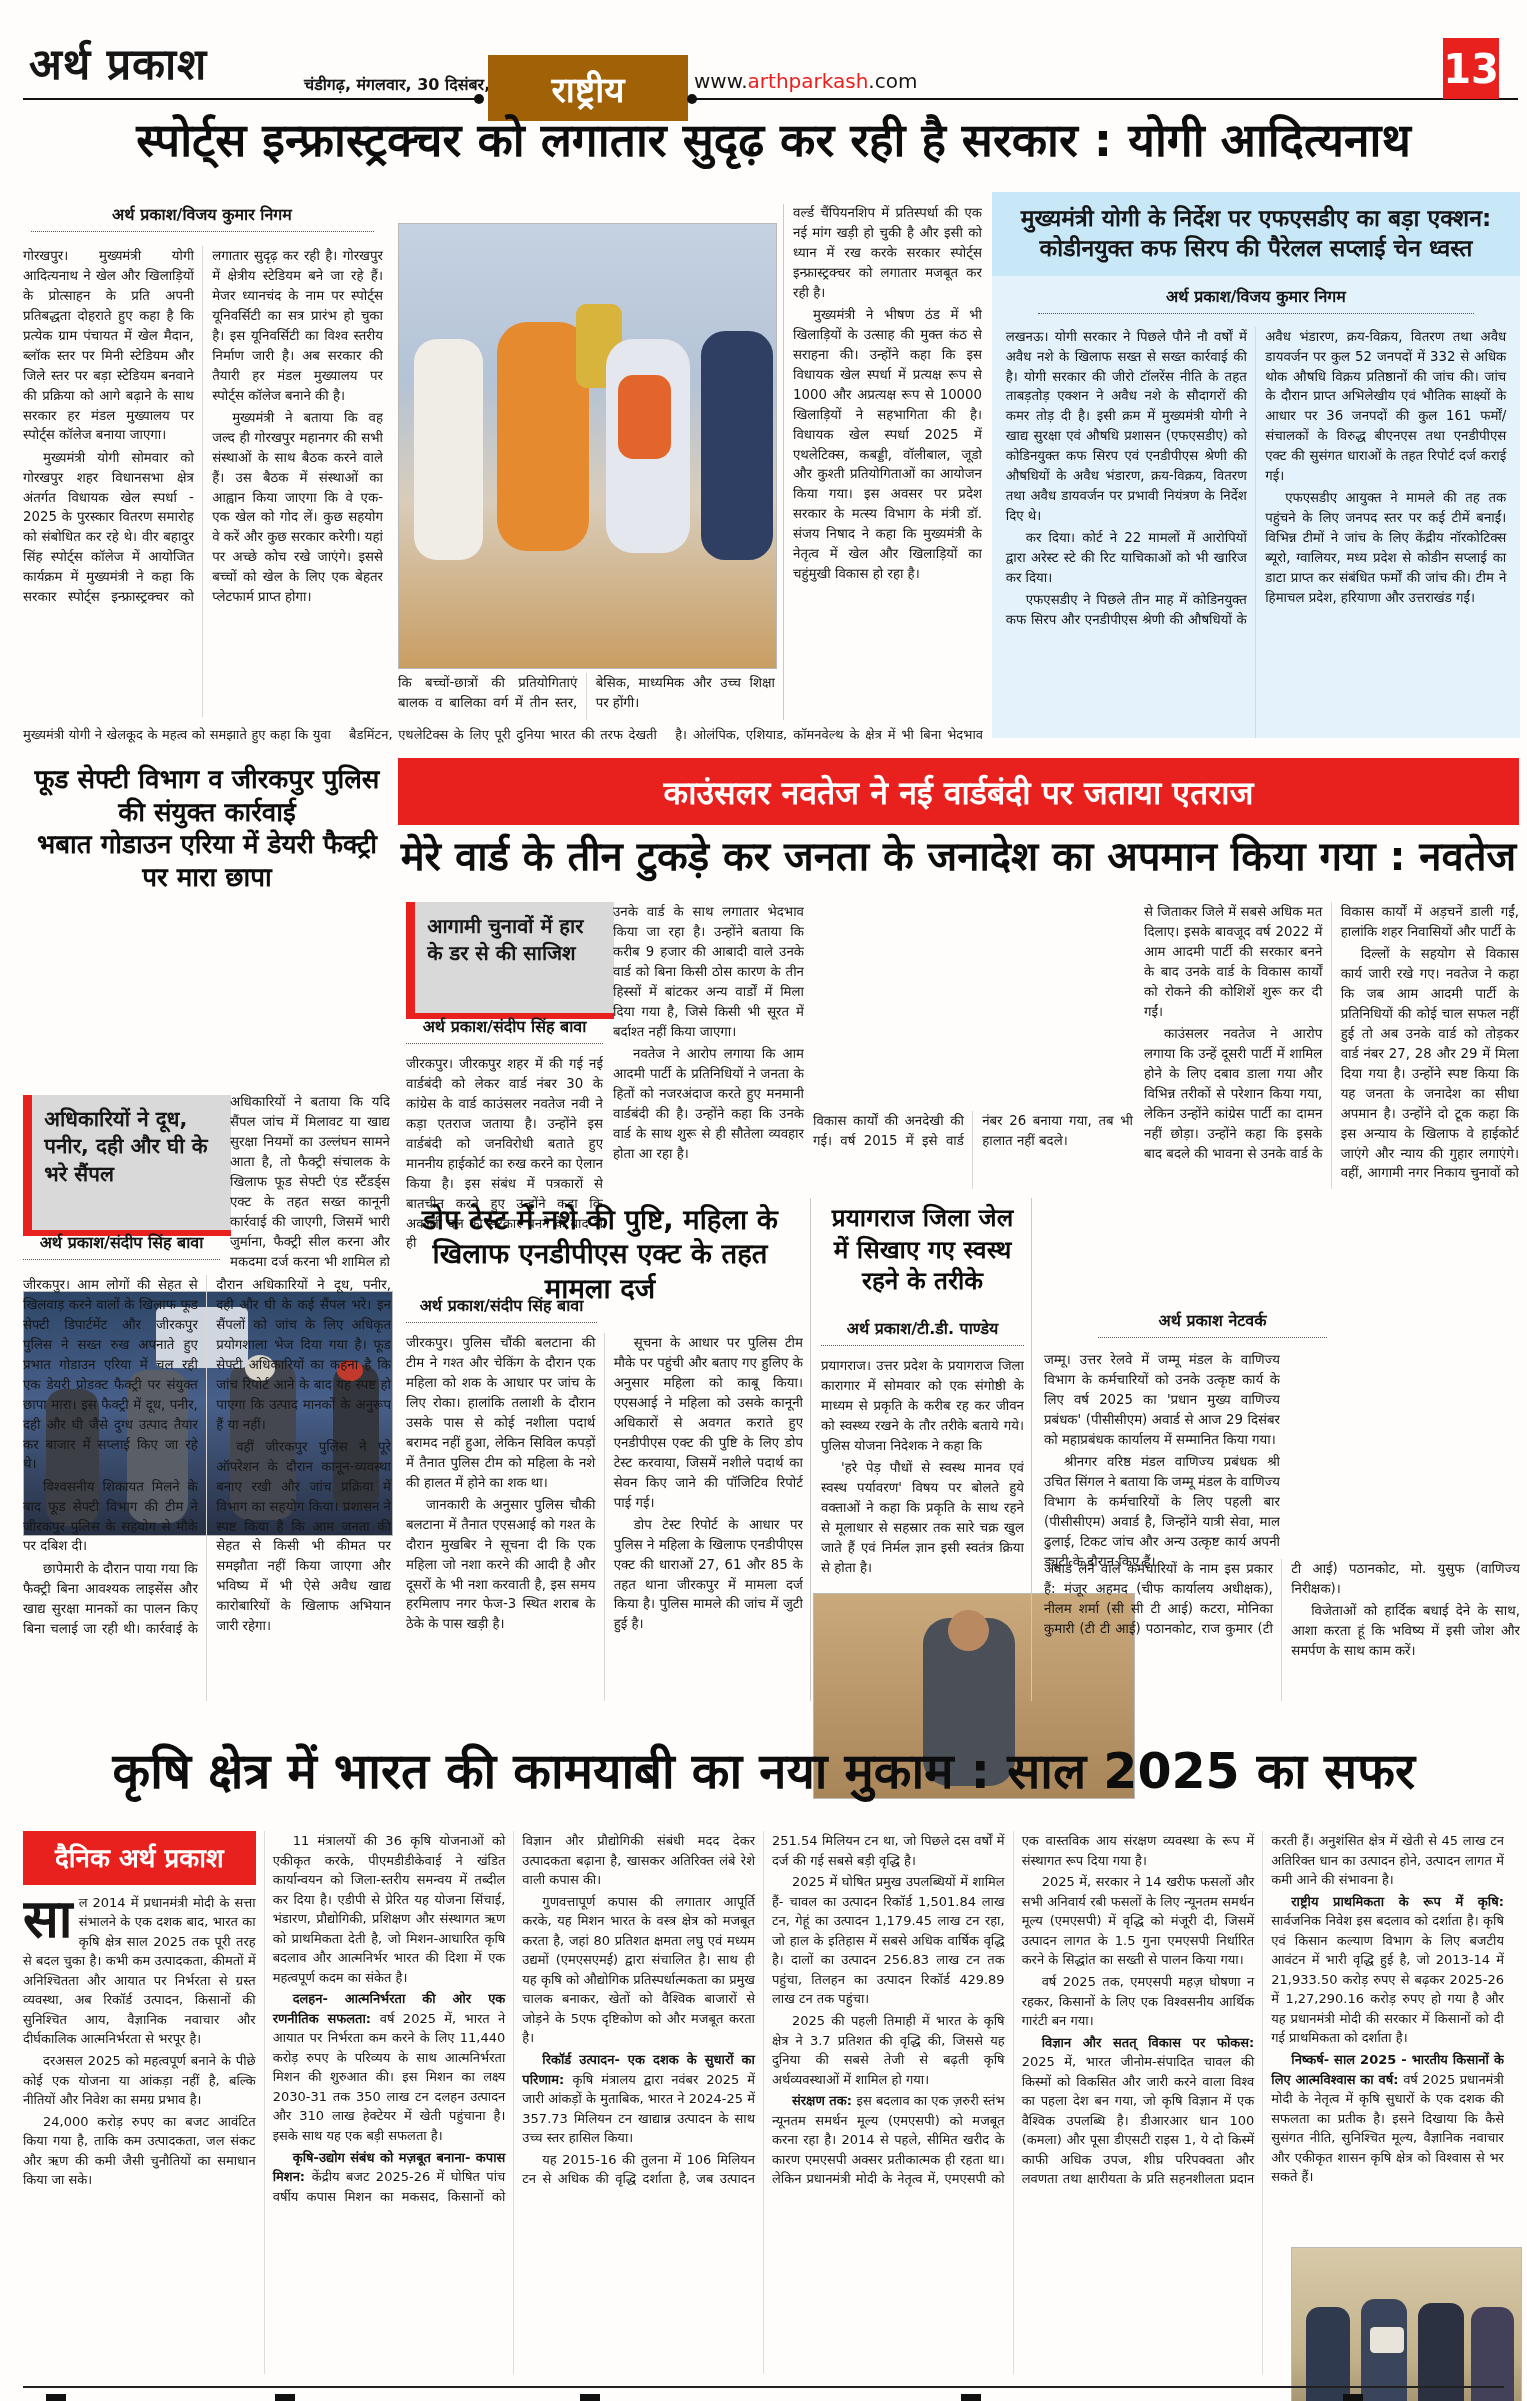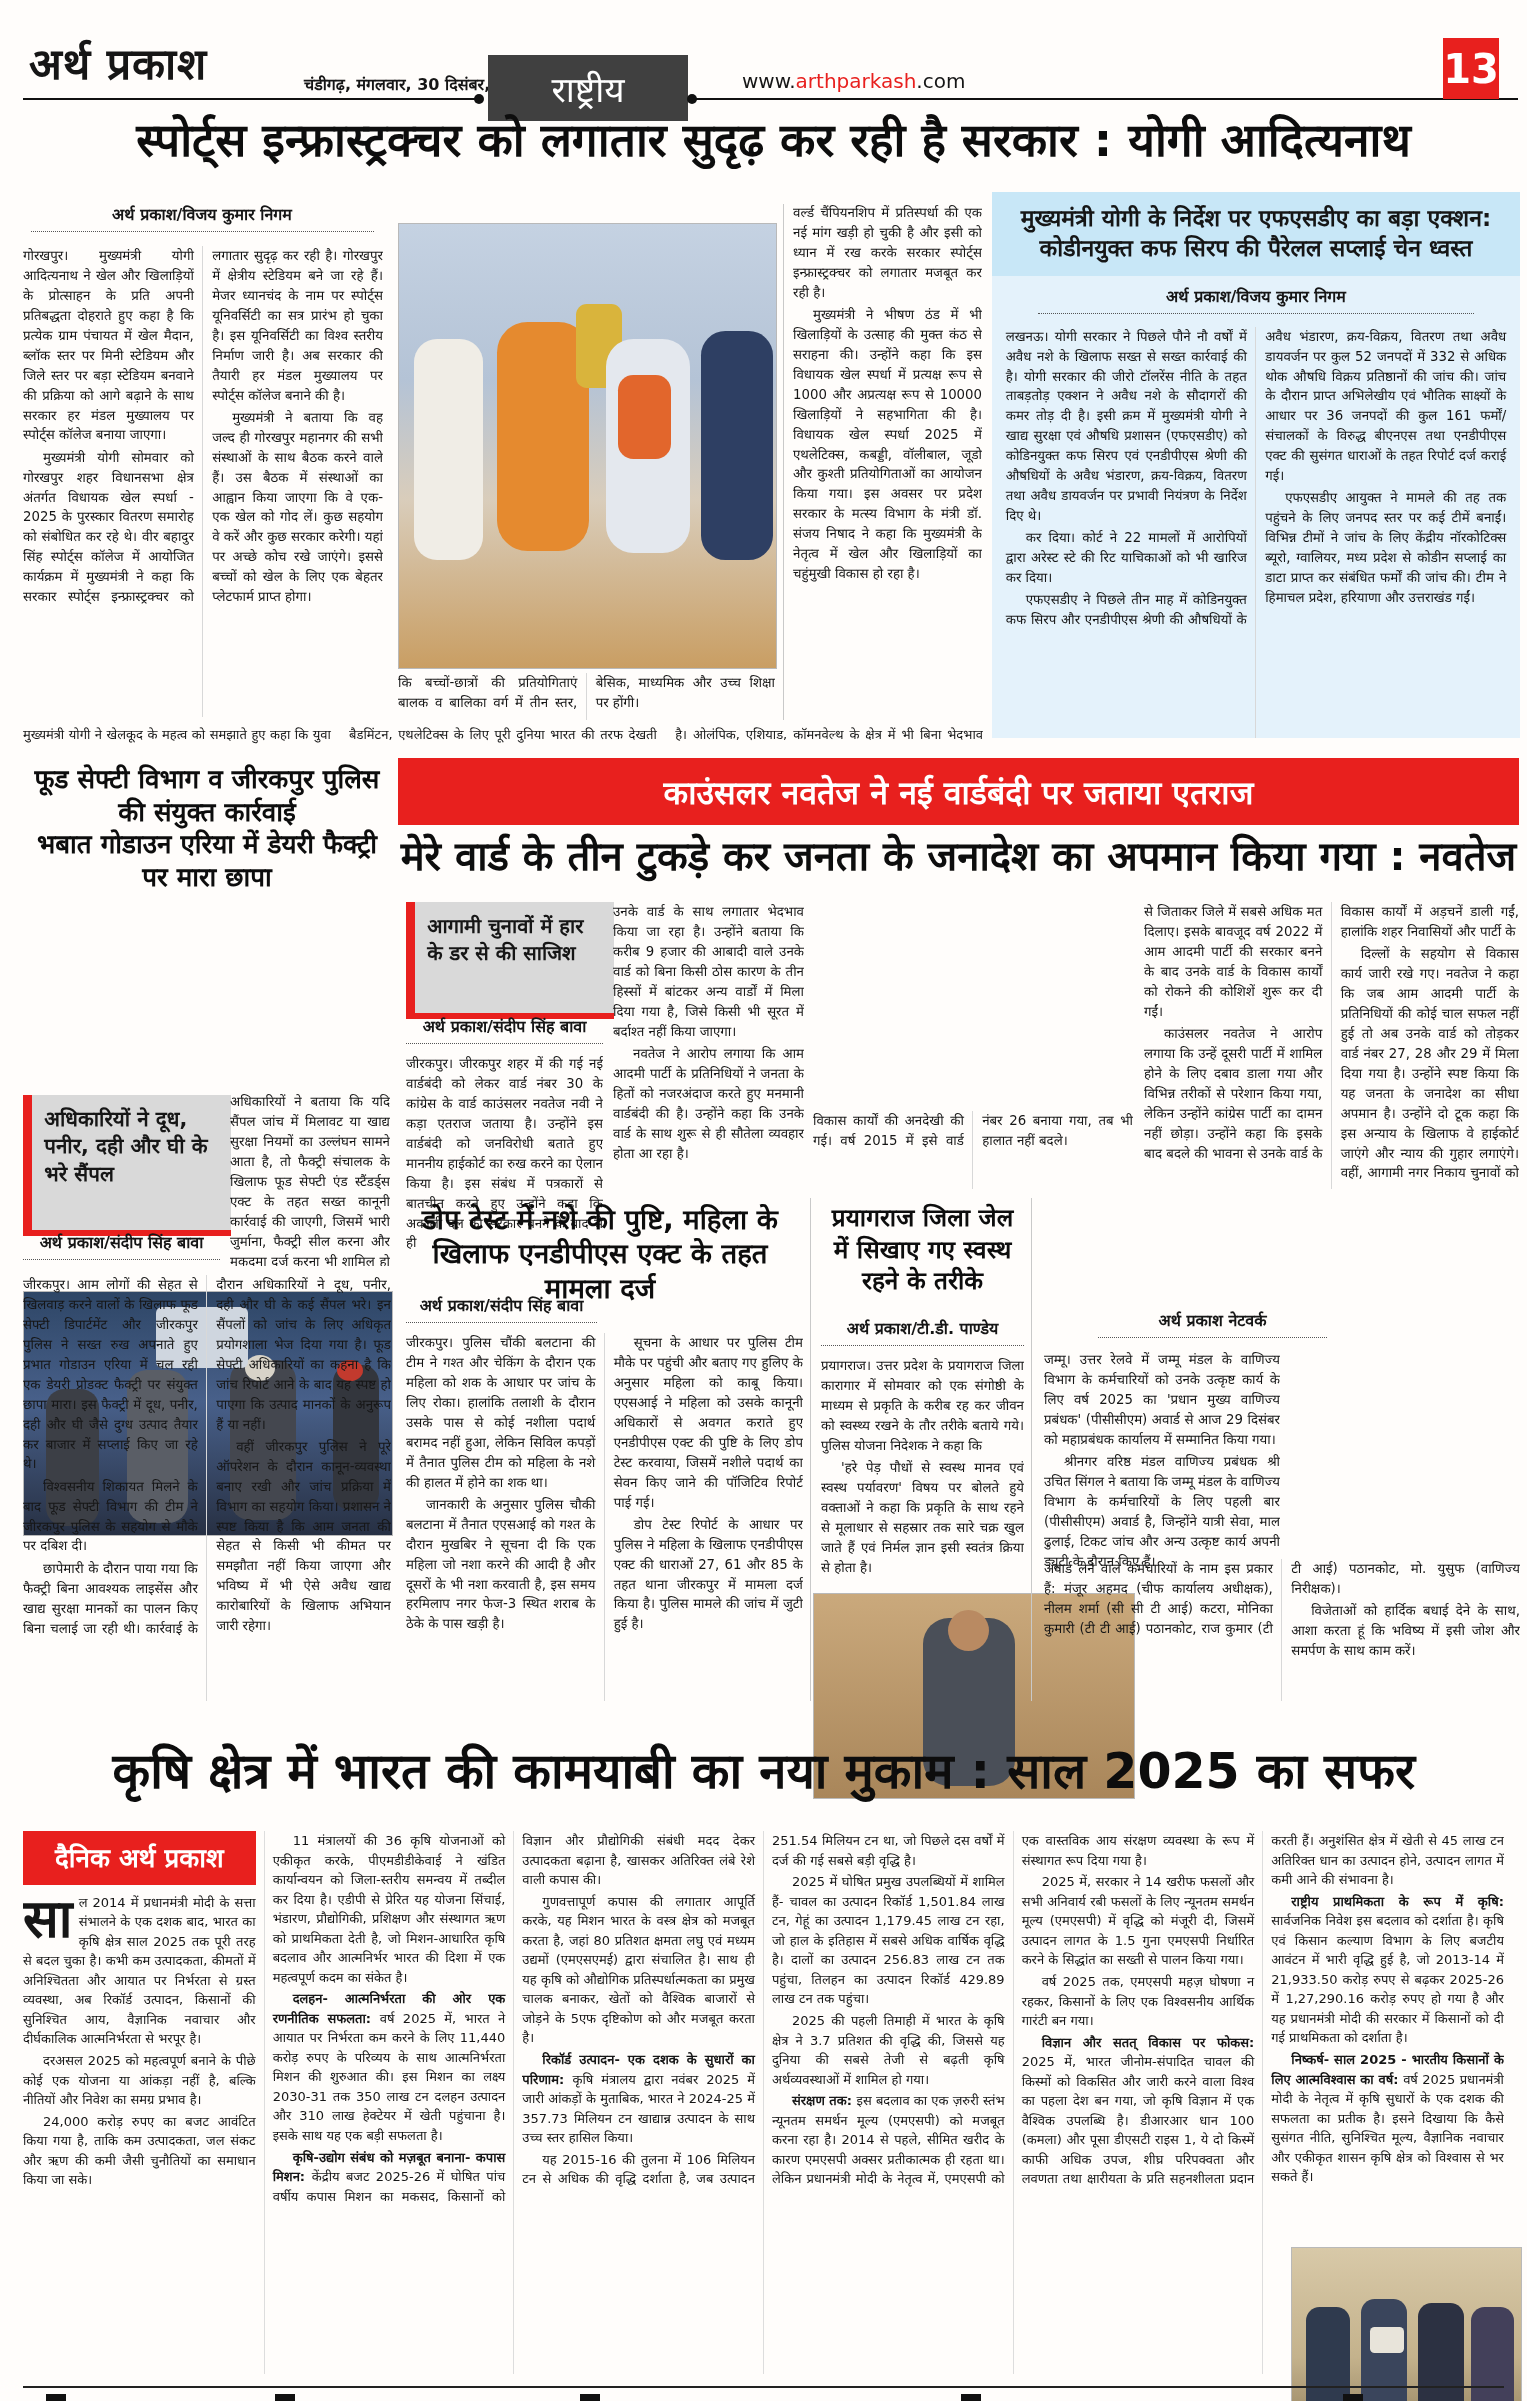--- a/index.html
+++ b/index.html
@@ -2,22 +2,22 @@
 <html style="font-size:12.2px"><head>
 <meta charset="utf-8">
 <style>
   html,body{margin:0;padding:0;background:#e9e9e9;}
   .page{position:relative;width:1527px;height:2401px;background:#fffdfb;margin:0 auto;
         font-family:"DejaVu Sans",sans-serif;color:#161616;overflow:hidden;}
   .abs{position:absolute;}
   
   .masthead{font-size:43px;font-weight:900;letter-spacing:0.8px;}
   .dateline{font-size:16px;font-weight:bold;}
-  .section-box{background:#404040;color:#fff;display:flex;align-items:center;justify-content:center;
-               font-size:35px;font-weight:400;}
+  .section-box{background:#a16207;color:#fff;display:flex;align-items:center;justify-content:center;
+               font-size:35px;font-weight:700;}
   .website{font-size:20px;}
   .website .red{color:#e8201e;}
   .pagenum{background:#e8201e;color:#fff;display:flex;align-items:center;justify-content:center;
            font-size:40px;font-weight:bold;}
   .hrule{background:#111;height:2.3px;}
   .hrule .dot{position:absolute;top:-3.8px;width:10px;height:10px;border-radius:50%;background:#111;}
   
   .headline-xl{font-size:46px;font-weight:900;text-align:center;line-height:1.15;color:#0d0d0d;}
   .headline-lg{font-size:40px;font-weight:900;text-align:center;line-height:1.18;color:#0d0d0d;}
   .headline-md{font-size:26px;font-weight:800;text-align:center;line-height:1.25;white-space:pre-line;color:#0d0d0d;}
@@ -63,21 +63,21 @@
 
   <div class="abs masthead" style="left:29px;top:33px;">अर्थ प्रकाश</div>
   <div class="abs dateline" style="left:304px;top:73px;">चंडीगढ़, मंगलवार, 30 दिसंबर, 2025</div>
   <div class="abs hrule" style="left:23px;top:98px;width:458px;">
       <span class="dot" style="right:-3.1px;"></span>
     </div>
   <div class="abs section-box" style="left:488px;top:55px;width:200px;height:66px;">राष्ट्रीय</div>
   <div class="abs hrule" style="left:690px;top:98px;width:828px;">
       <span class="dot" style="left:-3.1px;"></span>
     </div>
-  <div class="abs website" style="left:742px;top:69px;"><span>www.</span><span class="red">arthparkash</span><span>.com</span></div>
+  <div class="abs website" style="left:694px;top:69px;"><span>www.</span><span class="red">arthparkash</span><span>.com</span></div>
   <div class="abs pagenum" style="left:1443px;top:38px;width:56px;height:61px;">13</div>
 
   <div class="abs headline-xl" style="left:25px;top:114px;width:1497px;">स्पोर्ट्स इन्फ्रास्ट्रक्चर को लगातार सुदृढ़ कर रही है सरकार : योगी आदित्यनाथ</div>
 
   <div class="abs byline" style="left:30.5px;top:200px;width:343px;">अर्थ प्रकाश/विजय कुमार निगम</div>
   <div class="abs body-text cols-2" style="left:23px;top:246px;width:360px;height:471px;">
       <p>गोरखपुर। मुख्यमंत्री योगी आदित्यनाथ ने खेल और खिलाड़ियों के प्रोत्साहन के प्रति अपनी प्रतिबद्धता दोहराते हुए कहा है कि प्रत्येक ग्राम पंचायत में खेल मैदान, ब्लॉक स्तर पर मिनी स्टेडियम और जिले स्तर पर बड़ा स्टेडियम बनवाने की प्रक्रिया को आगे बढ़ाने के साथ सरकार हर मंडल मुख्यालय पर स्पोर्ट्स कॉलेज बनाया जाएगा।</p>
       <p>मुख्यमंत्री योगी सोमवार को गोरखपुर शहर विधानसभा क्षेत्र अंतर्गत विधायक खेल स्पर्धा - 2025 के पुरस्कार वितरण समारोह को संबोधित कर रहे थे। वीर बहादुर सिंह स्पोर्ट्स कॉलेज में आयोजित कार्यक्रम में मुख्यमंत्री ने कहा कि सरकार स्पोर्ट्स इन्फ्रास्ट्रक्चर को लगातार सुदृढ़ कर रही है। गोरखपुर में क्षेत्रीय स्टेडियम बने जा रहे हैं। मेजर ध्यानचंद के नाम पर स्पोर्ट्स यूनिवर्सिटी का सत्र प्रारंभ हो चुका है। इस यूनिवर्सिटी का विश्व स्तरीय निर्माण जारी है। अब सरकार की तैयारी हर मंडल मुख्यालय पर स्पोर्ट्स कॉलेज बनाने की है।</p>
       <p>मुख्यमंत्री ने बताया कि वह जल्द ही गोरखपुर महानगर की सभी संस्थाओं के साथ बैठक करने वाले हैं। उस बैठक में संस्थाओं का आह्वान किया जाएगा कि वे एक-एक खेल को गोद लें। कुछ सहयोग वे करें और कुछ सरकार करेगी। यहां पर अच्छे कोच रखे जाएंगे। इससे बच्चों को खेल के लिए एक बेहतर प्लेटफार्म प्राप्त होगा।</p>
     </div>

